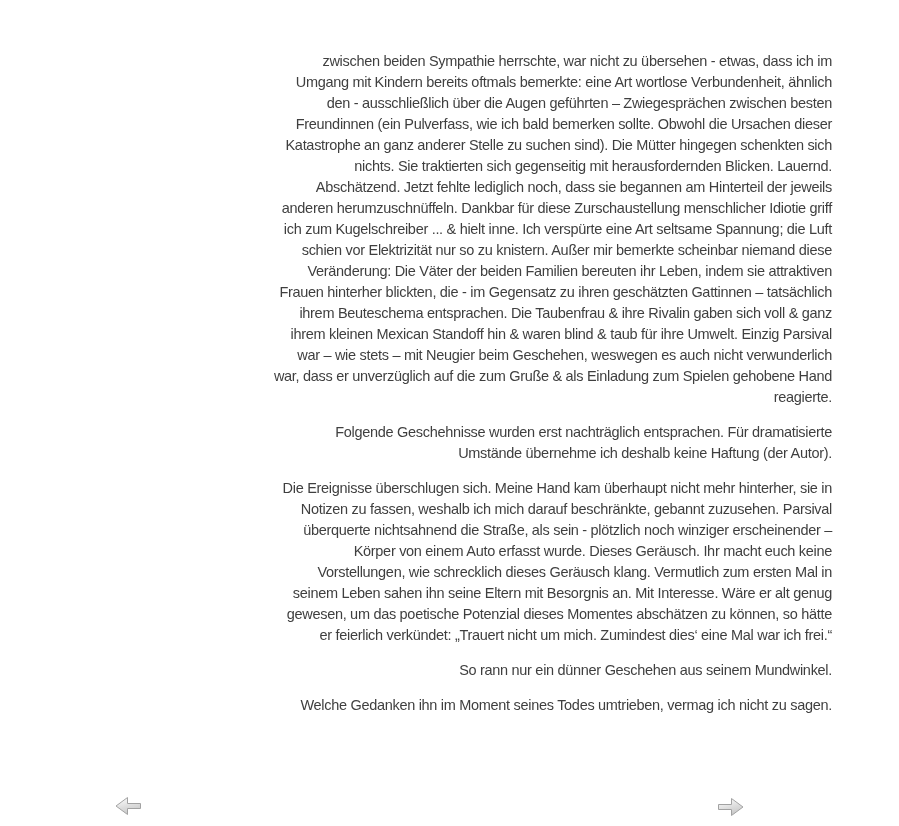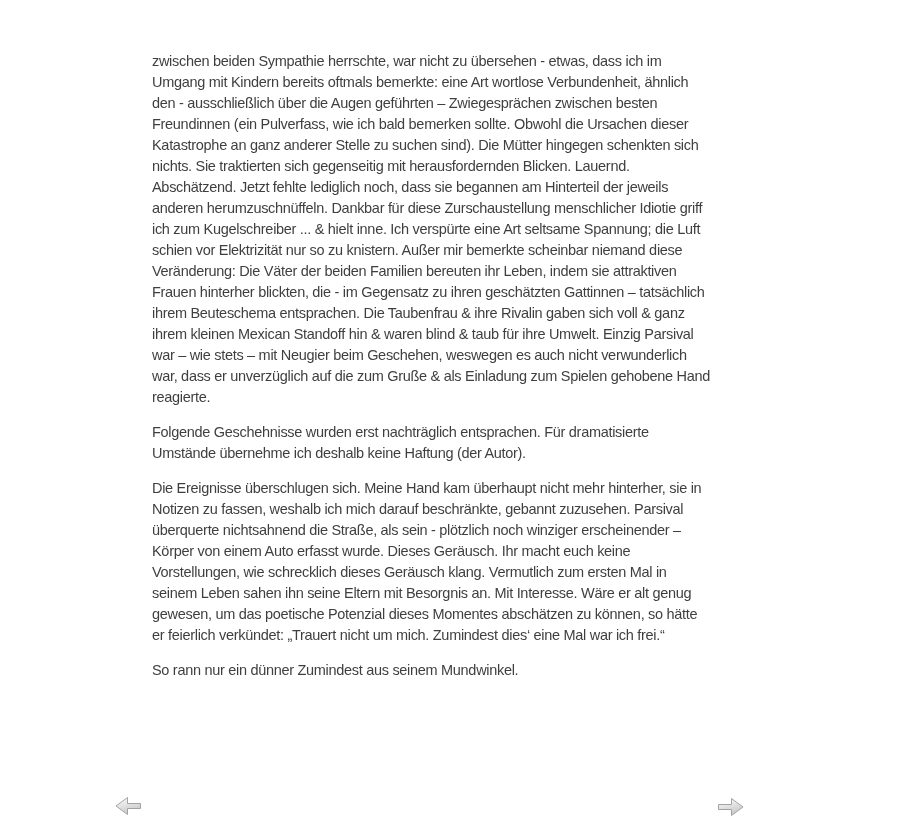--- a/index.html
+++ b/index.html
@@ -17,20 +17,21 @@
   }
   .text-block {
     position: absolute;
     left: 152px;
     top: 51px;
     width: 680px;
     color: #3f3f3f;
     font-size: 14.5px;
     line-height: 21px;
     letter-spacing: -0.3px;
+    text-align: right;
   }
   .text-block p {
     margin: 0 0 14px 0;
     white-space: pre; 
   }
   .nav-arrow {
     position: absolute;
     width: 28px;
     height: 24px;
     padding: 0;
@@ -69,21 +70,22 @@
     <p>Folgende Geschehnisse wurden erst nachträglich entsprachen. Für dramatisierte
 Umstände übernehme ich deshalb keine Haftung (der Autor).</p>
     <p>Die Ereignisse überschlugen sich. Meine Hand kam überhaupt nicht mehr hinterher, sie in
 Notizen zu fassen, weshalb ich mich darauf beschränkte, gebannt zuzusehen. Parsival
 überquerte nichtsahnend die Straße, als sein - plötzlich noch winziger erscheinender –
 Körper von einem Auto erfasst wurde. Dieses Geräusch. Ihr macht euch keine
 Vorstellungen, wie schrecklich dieses Geräusch klang. Vermutlich zum ersten Mal in
 seinem Leben sahen ihn seine Eltern mit Besorgnis an. Mit Interesse. Wäre er alt genug
 gewesen, um das poetische Potenzial dieses Momentes abschätzen zu können, so hätte
 er feierlich verkündet: „Trauert nicht um mich. Zumindest dies‘ eine Mal war ich frei.“</p>
-    <p>So rann nur ein dünner Zumindest aus seinem Mundwinkel.</p>
+    <p>So rann nur ein dünner Geschehen aus seinem Mundwinkel.</p>
+    <p>Welche Gedanken ihn im Moment seines Todes umtrieben, vermag ich nicht zu sagen.</p>
   </div>
 
   <button class="nav-arrow prev" aria-label="previous page">
     <span>
       <svg viewBox="0 0 28 24" xmlns="http://www.w3.org/2000/svg">
         <defs>
           <linearGradient id="grad-l" x1="0" y1="0" x2="0.4" y2="1">
             <stop offset="0" stop-color="#ffffff"></stop>
             <stop offset="1" stop-color="#c6c6c6"></stop>
           </linearGradient>

